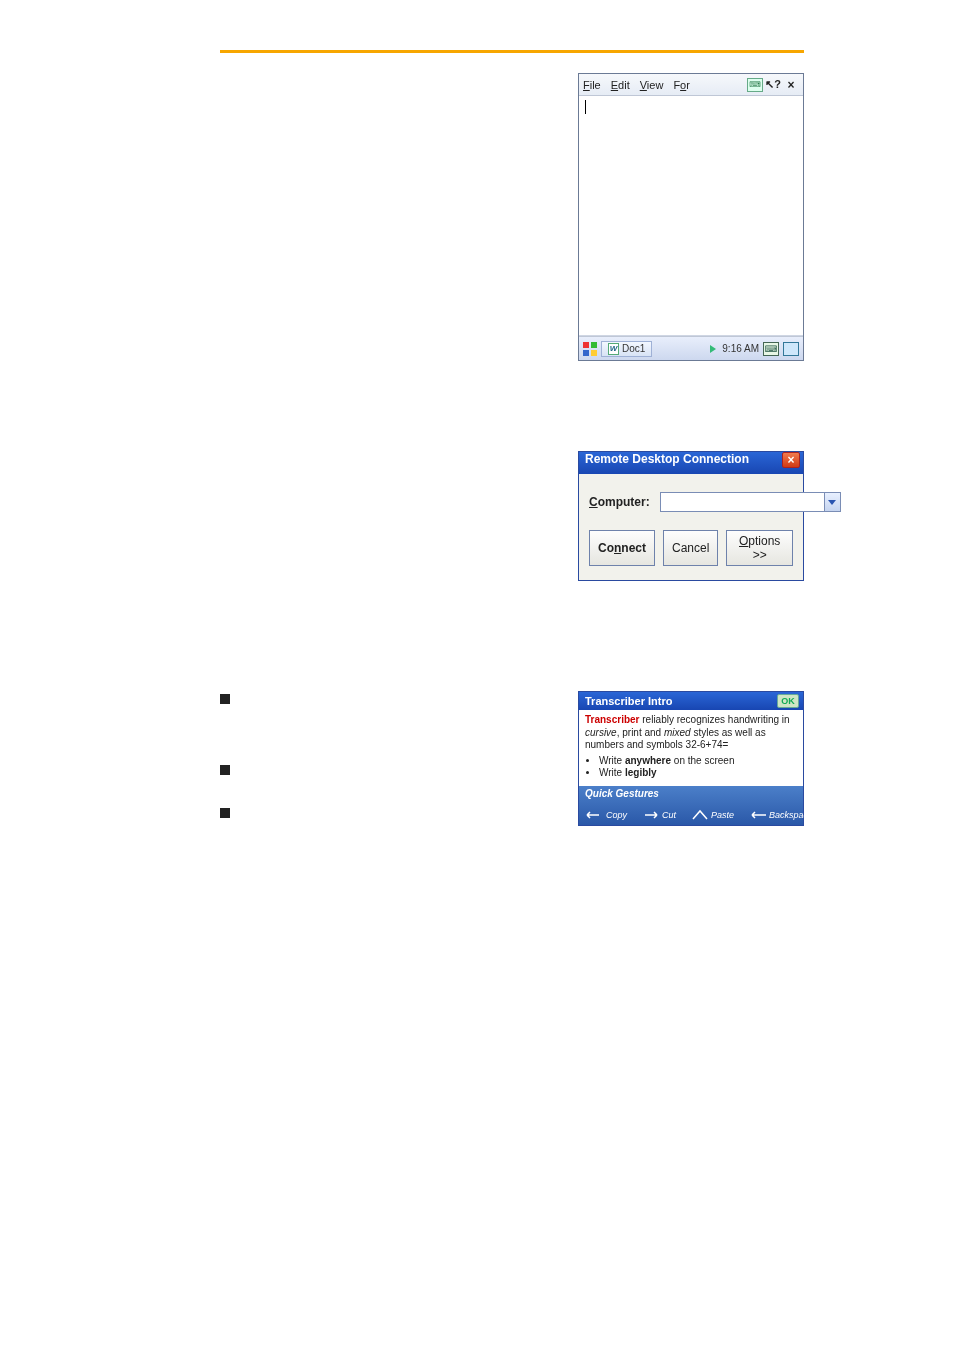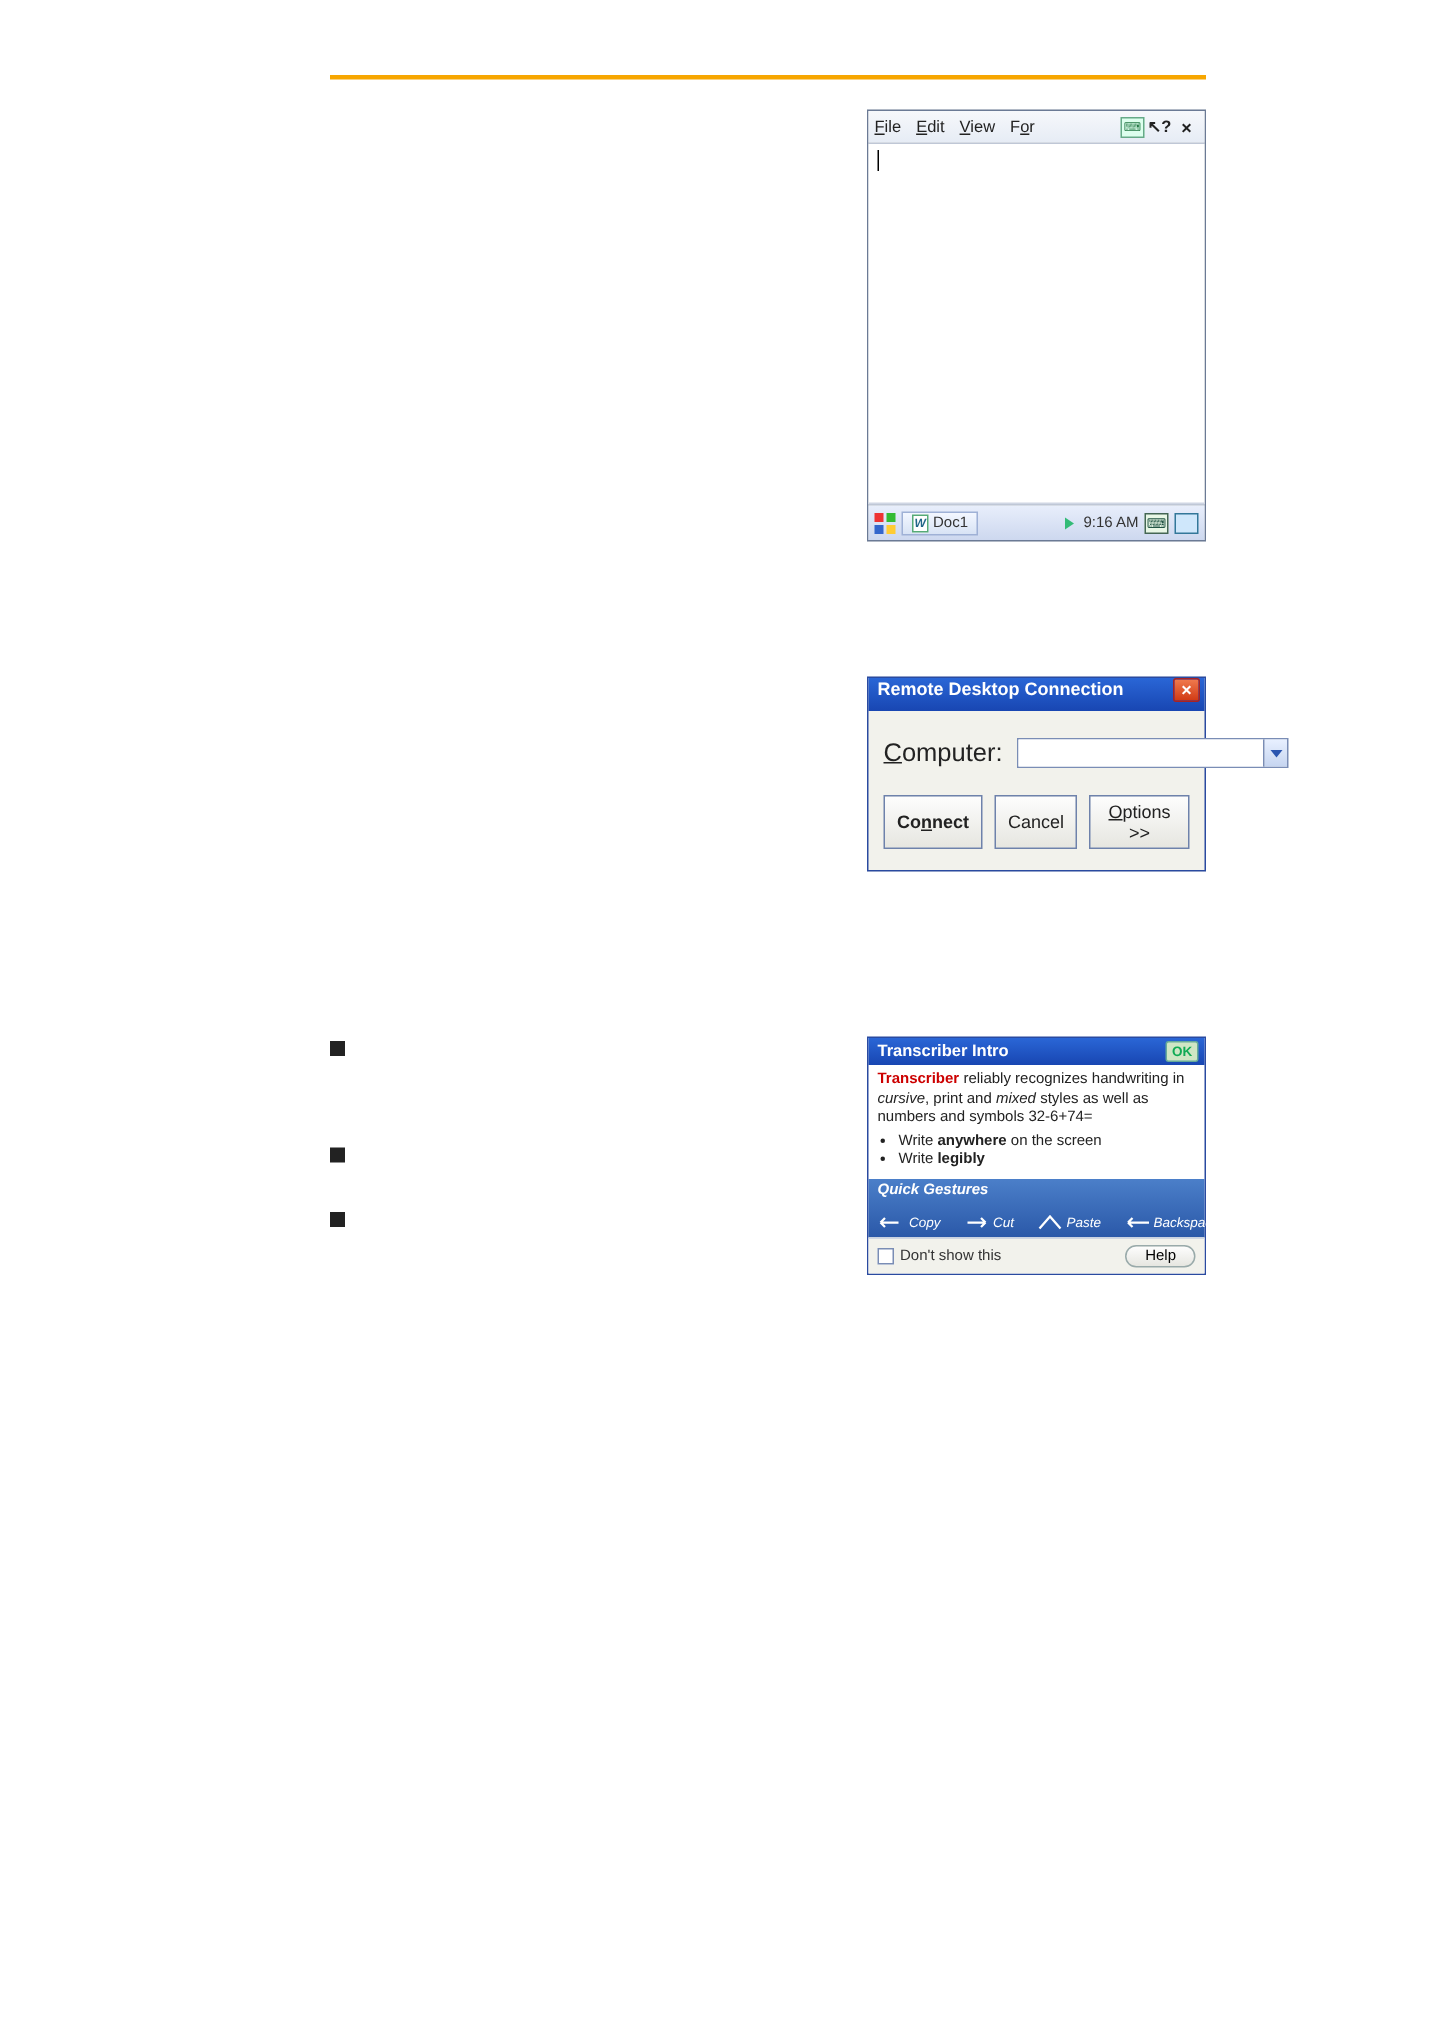--- a/index.html
+++ b/index.html
@@ -147,21 +147,21 @@
     margin-left:auto; width:18px; height:16px;
     background: linear-gradient(#f07a4d,#d13a14);
     border:1px solid #a22; color:#fff;
     display:flex; align-items:center; justify-content:center; font-size:12px; font-weight:bold;
     border-radius:2px;
   }
   .rdc-body {
     padding: 18px 10px 14px 10px;
   }
   .rdc-row { display:flex; align-items:center; gap:10px; margin-bottom:18px; }
-  .rdc-lbl { font-size:17px; color:#222; }
+  .rdc-lbl { font-size:12px; color:#222;font-weight:bold; }
   .rdc-lbl .mnem { text-decoration: underline; }
   .rdc-combo {
     flex:1; display:flex; height:20px;
     border:1px solid #7a8db5; background:#fff;
   }
   .rdc-combo input {
     flex:1; border:none; outline:none; font-size:12px; padding:0 4px;
   }
   .rdc-dd {
     width:16px; background: linear-gradient(#e8f0ff,#c6d5f0);
@@ -353,21 +353,16 @@
             <span>Backspace</span>
           </div>
           <div class="tx-gest-item">
             <div class="gsym"><svg viewBox="0 0 20 12">
                   <path d="M10 11 V2 M10 2 L7 5 M10 2 L13 5" stroke="#fff" stroke-width="1.5" fill="none"></path>
                 </svg></div>
             <span>Quick Correct</span>
           </div>
         </div>
       </div>
-      <div class="tx-bottom">
-        <div class="tx-chk"></div>
-        <span>Don't show this</span>
-        <button class="tx-help-btn">Help</button>
-      </div>
     </div>
   </div>
 
 </div>
 
 </body></html>

